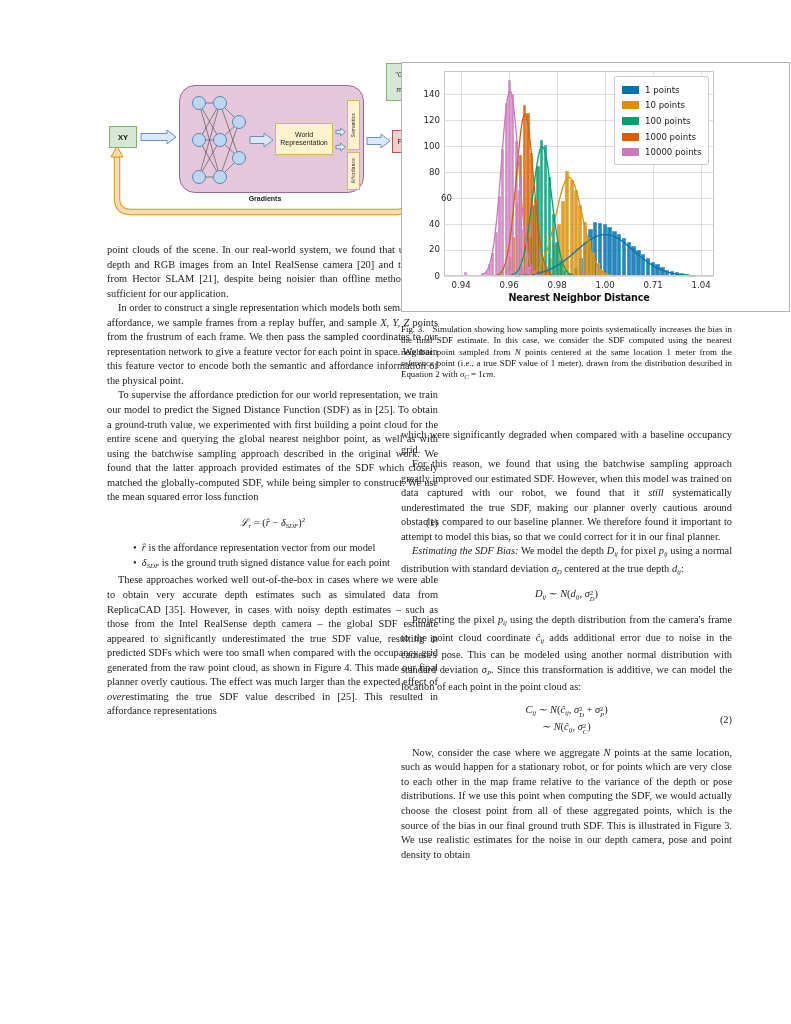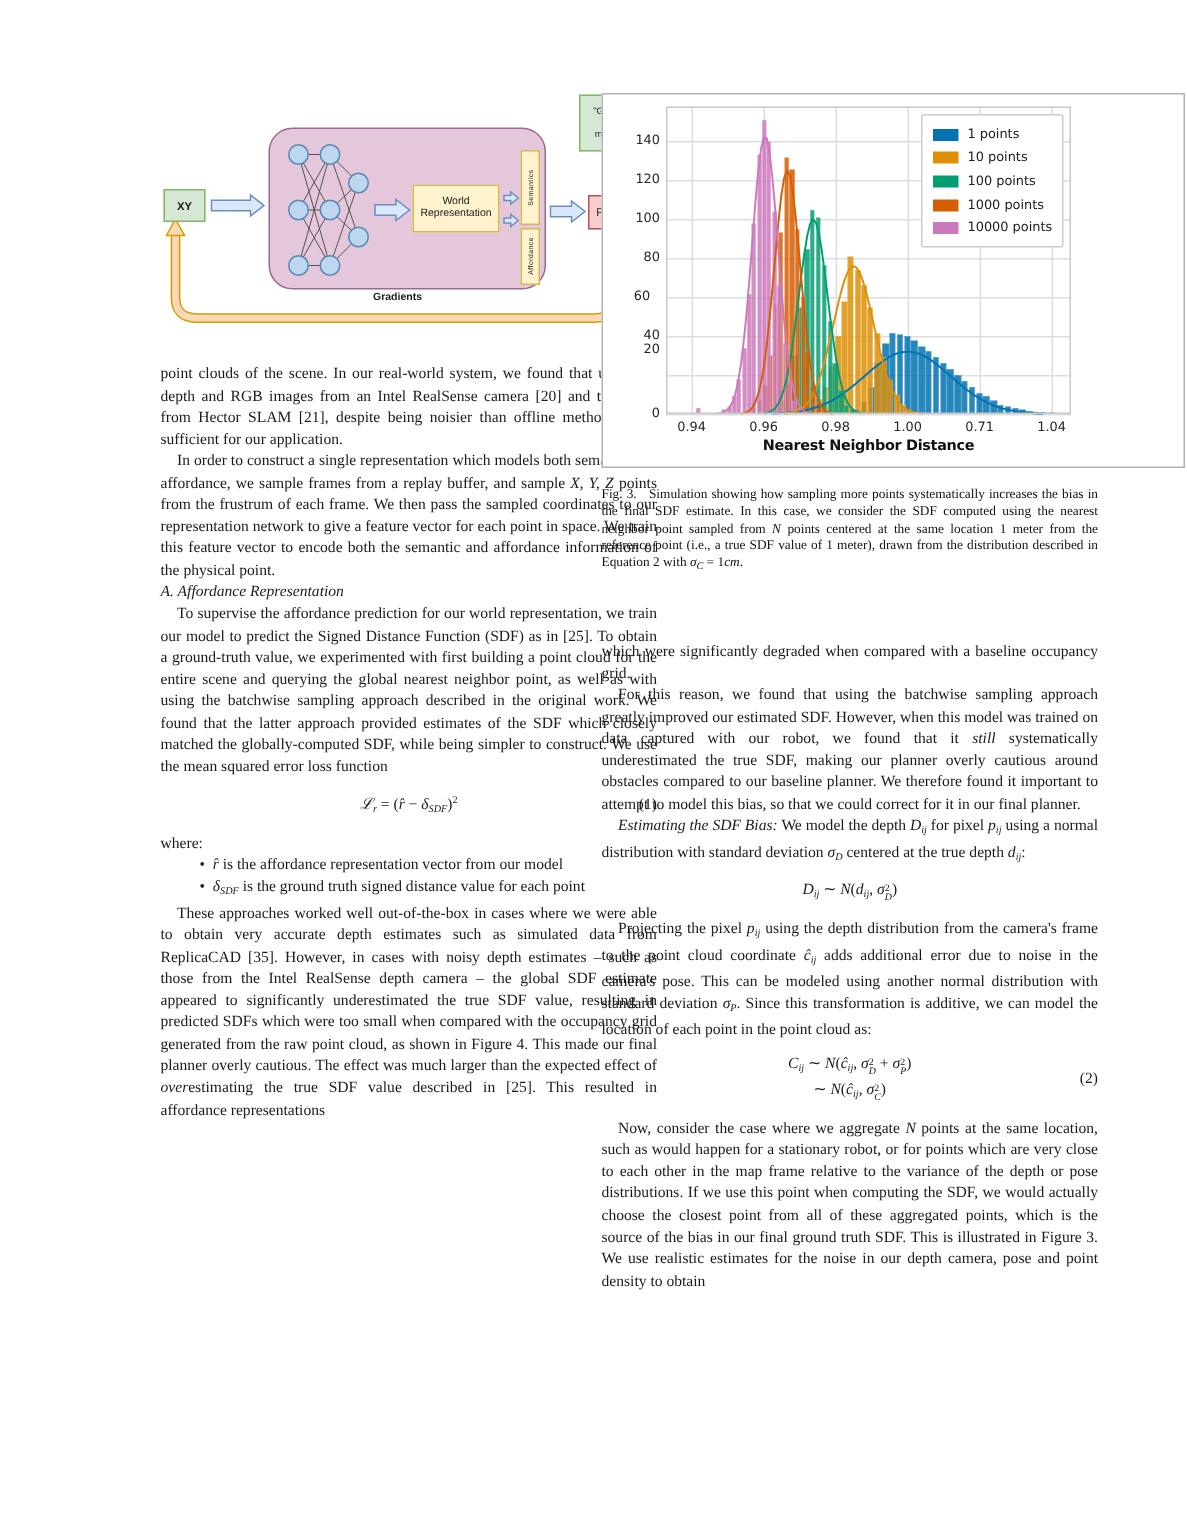--- a/index.html
+++ b/index.html
@@ -126,28 +126,26 @@
       <div class="dbox planner-box">
           <span>Planner</span>
         </div>
       <div class="dbox gradients-label">Gradients</div>
     </div>
 
 
     <div class="body-text" style="margin-top:17px">
       <p class="noindent">point clouds of the scene. In our real-world system, we found that using the depth and RGB images from an Intel RealSense camera [20] and the poses from Hector SLAM [21], despite being noisier than offline methods, were sufficient for our application.</p>
       <p>In order to construct a single representation which models both semantic and affordance, we sample frames from a replay buffer, and sample <i>X, Y, Z</i> points from the frustrum of each frame. We then pass the sampled coordinates to our representation network to give a feature vector for each point in space. We train this feature vector to encode both the semantic and affordance information of the physical point.</p>
-      <p class="sect-head">A. Affordance Representation</p>
       <p>To supervise the affordance prediction for our world representation, we train our model to predict the Signed Distance Function (SDF) as in [25]. To obtain a ground-truth value, we experimented with first building a point cloud for the entire scene and querying the global nearest neighbor point, as well as with using the batchwise sampling approach described in the original work. We found that the latter approach provided estimates of the SDF which closely matched the globally-computed SDF, while being simpler to construct. We use the mean squared error loss function</p>
       <div class="equation">
         <span class="eq-num"></span>
         <span class="eq-body"><i>ℒ</i><span class="sb"><i>r</i></span> = (<i>r̂</i> − <i>δ</i><span class="sb"><i>SDF</i></span>)<span class="sp">2</span></span>
         <span class="eq-num">(1)</span>
       </div>
-      <p class="noindent where-line">where:</p>
       <p class="noindent bullet-item">•&nbsp; <i>r̂</i> is the affordance representation vector from our model</p>
       <p class="noindent bullet-item">•&nbsp; <i>δ</i><span class="sb"><i>SDF</i></span> is the ground truth signed distance value for each point</p>
       <p>These approaches worked well out-of-the-box in cases where we were able to obtain very accurate depth estimates such as simulated data from ReplicaCAD [35]. However, in cases with noisy depth estimates – such as those from the Intel RealSense depth camera – the global SDF estimate appeared to significantly underestimated the true SDF value, resulting in predicted SDFs which were too small when compared with the occupancy grid generated from the raw point cloud, as shown in Figure 4. This made our final planner overly cautious. The effect was much larger than the expected effect of <i>over</i>estimating the true SDF value described in [25]. This resulted in affordance representations</p>
     </div>
   </div>
 
   <div class="fig3wrap">
     <div class="fig3" id="fig3">
         <div class="gridline" style="left: 42px; top: 213px; width: 270px; height: 1px;"></div>
         <div class="gridline" style="left: 42px; top: 187.051px; width: 270px; height: 1px;"></div>
@@ -269,23 +267,23 @@
         </div>
         <svg width="387" height="248" style="position: absolute; left: 0px; top: 0px; pointer-events: none;">
           <polyline points="113.0,212.7 115.0,212.6 116.9,212.5 118.8,212.4 120.7,212.3 122.6,212.2 124.6,212.0 126.5,211.8 128.4,211.6 130.3,211.3 132.2,211.0 134.2,210.6 136.1,210.2 138.0,209.8 139.9,209.2 141.8,208.7 143.8,208.0 145.7,207.3 147.6,206.5 149.5,205.6 151.4,204.7 153.4,203.6 155.3,202.5 157.2,201.3 159.1,200.0 161.0,198.7 163.0,197.2 164.9,195.7 166.8,194.2 168.7,192.6 170.6,190.9 172.6,189.3 174.5,187.6 176.4,185.9 178.3,184.3 180.2,182.7 182.2,181.1 184.1,179.6 186.0,178.1 187.9,176.8 189.8,175.6 191.8,174.5 193.7,173.6 195.6,172.8 197.5,172.2 199.4,171.8 201.4,171.6 203.3,171.5 205.2,171.6 207.1,171.9 209.0,172.4 211.0,173.0 212.9,173.8 214.8,174.8 216.7,175.9 218.6,177.1 220.6,178.5 222.5,179.9 224.4,181.5 226.3,183.1 228.2,184.7 230.2,186.4 232.1,188.0 234.0,189.7 235.9,191.4 237.8,193.0 239.8,194.6 241.7,196.1 243.6,197.6 245.5,199.0 247.4,200.3 249.4,201.6 251.3,202.8 253.2,203.9 255.1,204.9 257.0,205.8 259.0,206.7 260.9,207.5 262.8,208.2 264.7,208.8 266.6,209.4 268.6,209.9 270.5,210.3 272.4,210.7 274.3,211.1 276.2,211.4 278.2,211.6 280.1,211.8 282.0,212.0 283.9,212.2 285.8,212.3 287.8,212.5 289.7,212.6 291.6,212.6 293.5,212.7" fill="none" stroke="#0173b2" stroke-width="1.3"></polyline>
           <polyline points="120.7,212.7 122.6,212.6 124.6,212.3 126.5,212.0 128.4,211.4 130.3,210.6 132.2,209.5 134.2,208.1 136.1,206.1 138.0,203.4 139.9,200.1 141.8,196.0 143.8,191.0 145.7,185.1 147.6,178.4 149.5,170.8 151.4,162.7 153.4,154.3 155.3,145.8 157.2,137.6 159.1,130.1 161.0,123.7 163.0,118.8 164.9,115.7 166.8,114.4 168.7,115.2 170.6,117.9 172.6,122.4 174.5,128.4 176.4,135.6 178.3,143.7 180.2,152.1 182.2,160.6 184.1,168.9 186.0,176.5 187.9,183.5 189.8,189.6 191.8,194.8 193.7,199.2 195.6,202.7 197.5,205.5 199.4,207.6 201.4,209.2 203.3,210.4 205.2,211.2 207.1,211.8 209.0,212.3 211.0,212.5 212.9,212.7" fill="none" stroke="#de8f05" stroke-width="1.3"></polyline>
           <polyline points="107.3,212.6 109.2,212.3 111.1,211.7 113.0,210.6 115.0,208.9 116.9,206.1 118.8,202.1 120.7,196.3 122.6,188.5 124.6,178.4 126.5,166.0 128.4,151.7 130.3,136.3 132.2,120.7 134.2,106.3 136.1,94.5 138.0,86.5 139.9,83.3 141.8,85.2 143.8,92.1 145.7,103.0 147.6,116.9 149.5,132.3 151.4,147.9 153.4,162.6 155.3,175.5 157.2,186.1 159.1,194.5 161.0,200.8 163.0,205.3 164.9,208.3 166.8,210.2 168.7,211.4 170.6,212.2 172.6,212.6" fill="none" stroke="#029e73" stroke-width="1.3"></polyline>
           <polyline points="91.9,212.7 93.8,212.4 95.8,211.8 97.7,210.7 99.6,208.7 101.5,205.4 103.4,200.1 105.4,192.2 107.3,181.2 109.2,166.7 111.1,148.8 113.0,128.2 115.0,106.5 116.9,85.6 118.8,67.9 120.7,55.8 122.6,50.9 124.6,53.9 126.5,64.3 128.4,80.8 130.3,101.1 132.2,122.8 134.2,143.8 136.1,162.5 138.0,177.9 139.9,189.8 141.8,198.4 143.8,204.3 145.7,208.0 147.6,210.3 149.5,211.6 151.4,212.3 153.4,212.7" fill="none" stroke="#d55e00" stroke-width="1.3"></polyline>
           <polyline points="78.5,212.5 80.4,211.9 82.3,210.8 84.2,208.8 86.2,205.4 88.1,200.0 90.0,191.8 91.9,180.2 93.8,164.6 95.8,145.0 97.7,122.1 99.6,97.3 101.5,72.9 103.4,51.6 105.4,35.9 107.3,28.1 109.2,29.2 111.1,39.2 113.0,56.5 115.0,78.9 116.9,103.6 118.8,128.1 120.7,150.2 122.6,168.8 124.6,183.4 126.5,194.2 128.4,201.6 130.3,206.4 132.2,209.4 134.2,211.1 136.1,212.1 138.0,212.6" fill="none" stroke="#cc78bc" stroke-width="1.3"></polyline>
         </svg>
         <div class="axes" style="left: 42px; top: 8px; width: 270px; height: 205px; background: transparent;"></div>
         <div class="tick-y" style="left: 14px; top: 213px;">0</div>
-        <div class="tick-y" style="left: 14px; top: 170px;">20</div>
+        <div class="tick-y" style="left: 14px; top: 186px;">20</div>
         <div class="tick-y" style="left: 14px; top: 161.101px;">40</div>
-        <div class="tick-y" style="left: 14px; top: 135.152px; text-align: center;">60</div>
+        <div class="tick-y" style="left: 26px; top: 135.152px;">60</div>
         <div class="tick-y" style="left: 14px; top: 109.203px;">80</div>
         <div class="tick-y" style="left: 14px; top: 83.2532px;">100</div>
         <div class="tick-y" style="left: 14px; top: 57.3038px;">120</div>
         <div class="tick-y" style="left: 14px; top: 31.3544px;">140</div>
         <div class="tick-x" style="left: 59.04px; top: 217px;">0.94</div>
         <div class="tick-x" style="left: 107.04px; top: 217px;">0.96</div>
         <div class="tick-x" style="left: 155.04px; top: 217px;">0.98</div>
         <div class="tick-x" style="left: 203.04px; top: 217px;">1.00</div>
         <div class="tick-x" style="left: 251.04px; top: 217px;">0.71</div>
         <div class="tick-x" style="left: 299.04px; top: 217px;">1.04</div>

